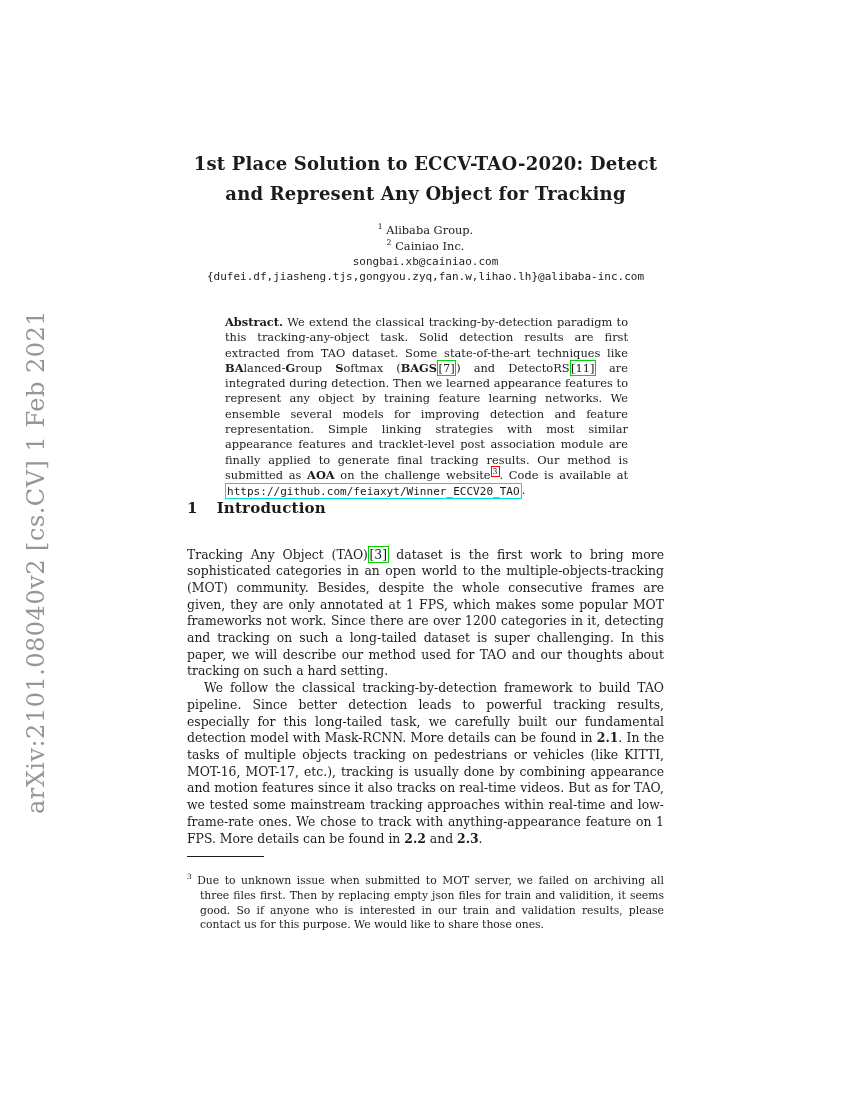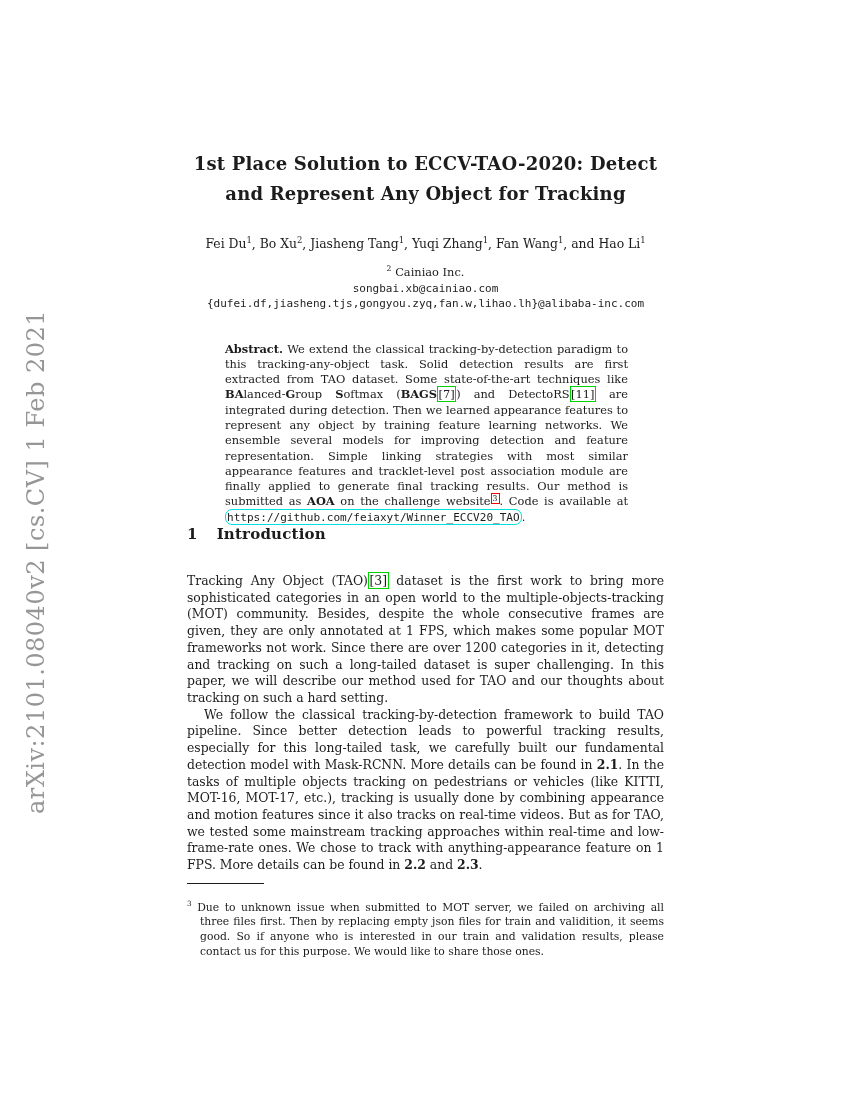--- a/index.html
+++ b/index.html
@@ -87,40 +87,40 @@
   }
   .footnote {
     margin-top: 17px;
     font-size: 10.8px;
     line-height: 14.7px;
     text-align: justify;
     padding-left: 13px;
     text-indent: -13px;
   }
   sup { font-size: 0.68em; line-height: 0; }
-  .mono { font-family: "DejaVu Sans Mono", "Liberation Mono", monospace; font-size: 0.97em; border-radius: 7px; }
+  .mono { font-family: "DejaVu Sans Mono", "Liberation Mono", monospace; font-size: 0.97em; }
   .box-citation { border: 1px solid var(--citation-box); padding: 0 0.5px; }
   .box-footnote { border: 1px solid var(--footnote-marker-box); padding: 0 1px; }
   .box-url { border: 1.5px solid var(--url-box); padding: 0.5px 1px; }
   b, .b { font-weight: bold; }
 </style>
 </head>
 <body>
 
 <div class="page">
 
   <div class="watermark">arXiv:2101.08040v2  [cs.CV]  1 Feb 2021</div>
 
   <div class="column">
 
     <h1 class="title">1st Place Solution to ECCV-TAO-2020: Detect and Represent Any Object for Tracking</h1>
 
-    <div class="authors"><span>Fei Du</span><sup>1</sup><span>, Bo Xu</span><sup>2</sup><span>, Jiasheng Tang</span><sup>1</sup><span>, Yuqi Zhang</span><sup>1</sup><span>, Fan Wang</span><sup>1</sup><span>, and Hao Li</span><sup>1</sup></div>
 
     <div class="affiliations">
+      <div><sup>1</sup><span> Alibaba Group.</span></div>
       <div><sup>2</sup><span> Cainiao Inc.</span></div>
     </div>
 
     <div class="emails">
       <div>songbai.xb@cainiao.com</div>
       <div>{dufei.df,jiasheng.tjs,gongyou.zyq,fan.w,lihao.lh}@alibaba-inc.com</div>
     </div>
 
     <div class="abstract"><span class="b">Abstract.</span><span> We extend the classical tracking-by-detection paradigm to this tracking-any-object task. Solid detection results are first extracted from TAO dataset. Some state-of-the-art techniques like </span><span class="b">BA</span><span>lanced-</span><span class="b">G</span><span>roup </span><span class="b">S</span><span>oftmax (</span><span class="b">BAGS</span><span class="box-citation">[7]</span><span>) and DetectoRS</span><span class="box-citation">[11]</span><span> are integrated during detection. Then we learned appearance features to represent any object by training feature learning networks. We ensemble several models for improving detection and feature representation. Simple linking strategies with most similar appearance features and tracklet-level post association module are finally applied to generate final tracking results. Our method is submitted as </span><span class="b">AOA</span><span> on the challenge website</span><sup class="box-footnote">3</sup><span>. Code is available at </span><span class="mono box-url">https://github.com/feiaxyt/Winner_ECCV20_TAO</span><span>.</span></div>
 

